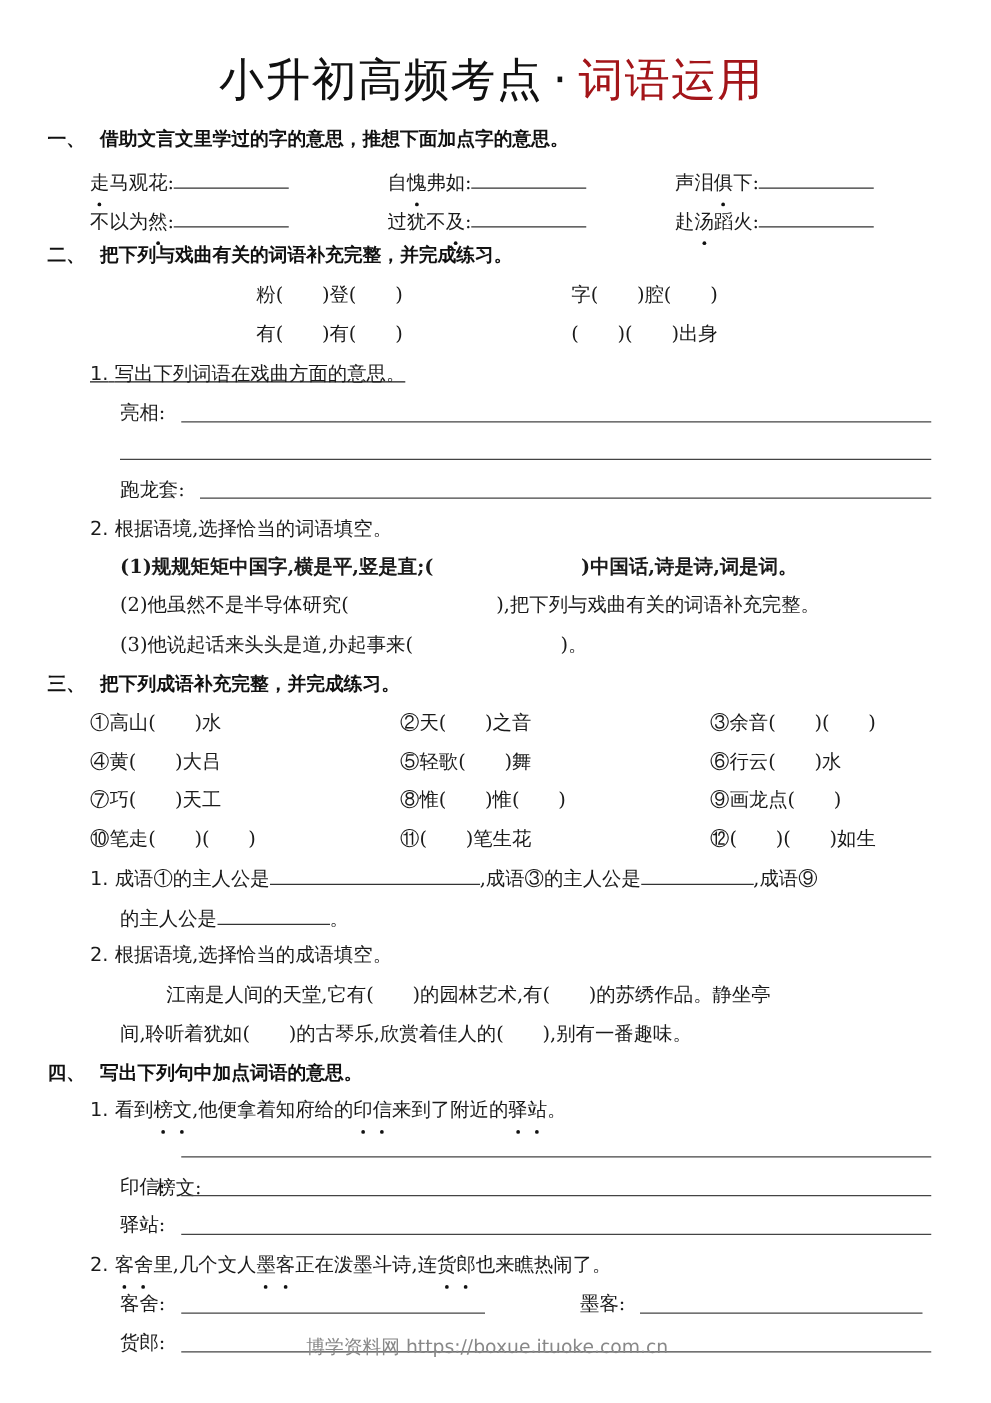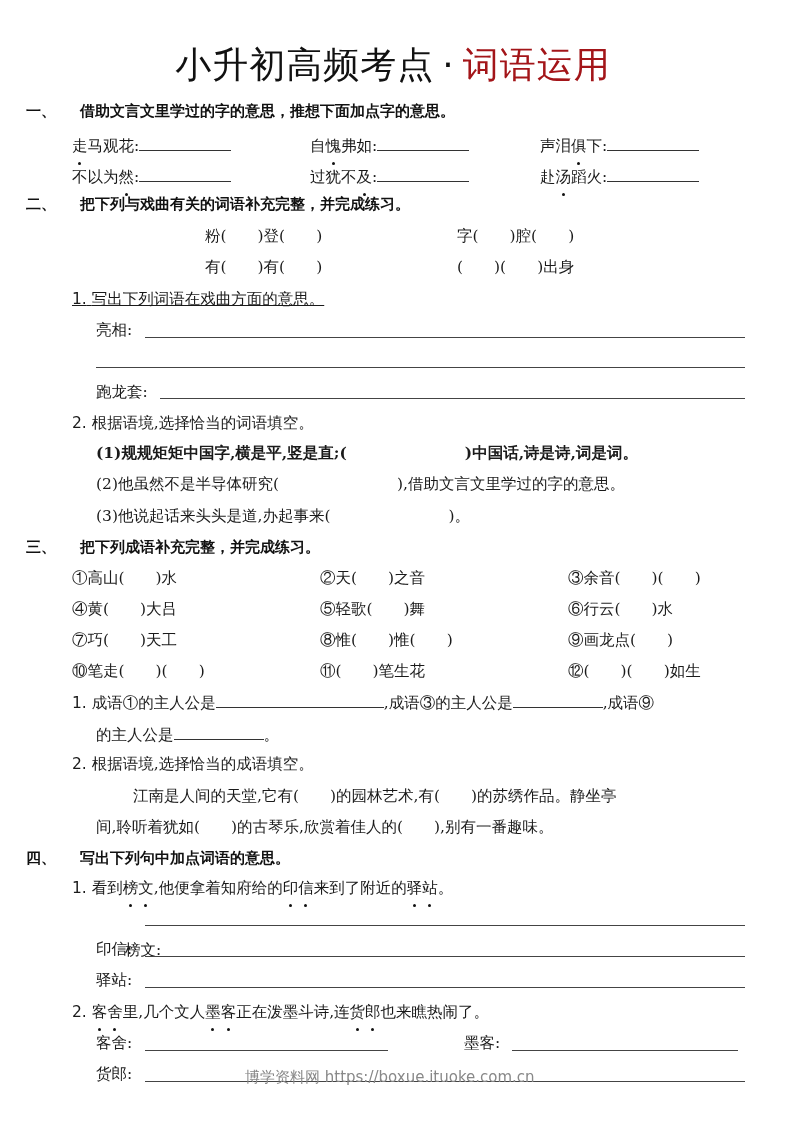--- a/index.html
+++ b/index.html
@@ -1,21 +1,21 @@
 <!DOCTYPE html>
 <html><head>
   <meta charset="utf-8">
   <style>
     html, body { margin: 0; padding: 0; background: #ffffff; }
     body {
       width: 793px; height: 1122px; position: relative; overflow: hidden;
       font-family: "DejaVu Serif", "Liberation Serif", serif;
       color: #1a1a1a;
     }
-    .abs { position: absolute; white-space: nowrap; }
+    .abs { position: absolute; white-space: nowrap; text-align: center; }
     .title {
       left: 0; width: 786px; top: 40px; text-align: center;
       font-family: "DejaVu Sans", "Liberation Sans", sans-serif;
       font-size: 36px; line-height: 50px; color: #111;
       letter-spacing: 1px;
     }
     .title .red { color: #a31519; }
     .title .sep { padding: 0 8px; }
     .sec {
       font-family: "DejaVu Sans", "Liberation Sans", sans-serif;
@@ -73,21 +73,21 @@
 <div class="abs t" style="left:96px; top:380px;">跑龙套:</div>
 <div class="line" style="left:160px; width:585px; top:398px;"></div>
 
 <div class="abs t" style="left:72px; top:411px;">
   <span class="qnum">2.</span> <span>根据语境,选择恰当的词语填空。</span>
 </div>
 <div class="abs t" style="left:96px; top:441px;font-weight:bold;">
   <span>(1)规规矩矩中国字,横是平,竖是直;(</span><span style="display:inline-block;width:118px"></span><span>)中国话,诗是诗,词是词。</span>
 </div>
 <div class="abs t" style="left:96px; top:472px;">
-  <span>(2)他虽然不是半导体研究(</span><span style="display:inline-block;width:118px"></span><span>),借助文言文里学过的字的意思。</span>
+  <span>(2)他虽然不是半导体研究(</span><span style="display:inline-block;width:118px"></span><span>),把下列与戏曲有关的词语补充完整。</span>
 </div>
 <div class="abs t" style="left:96px; top:504px;">
   <span>(3)他说起话来头头是道,办起事来(</span><span style="display:inline-block;width:118px"></span><span>)。</span>
 </div>
 
 <div class="abs sec" style="left:26px; top:536px;">
   <span class="num">三、</span><span>把下列成语补充完整，并完成练习。</span>
 </div>
 <div id="s3-idioms">
     <div class="abs t" style="left: 72px; top: 566px;">①高山(　　)水</div>

